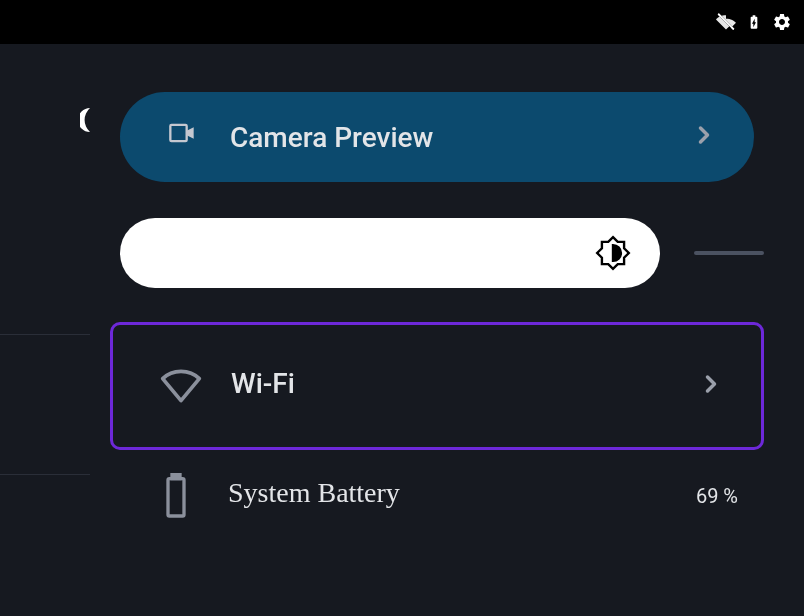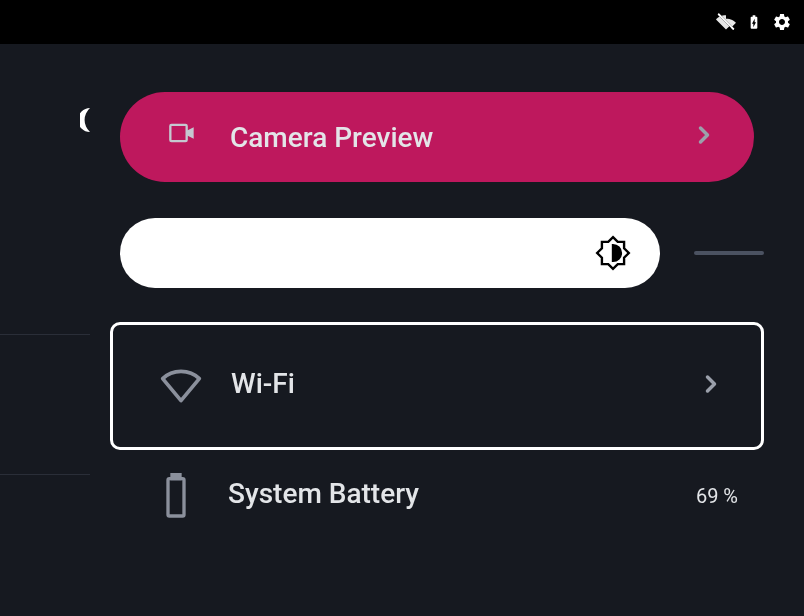--- a/index.html
+++ b/index.html
@@ -41,21 +41,21 @@
       top: 64px;
       width: 10px;
       height: 24px;
       color: #fff;
       font-size: 24px;
       overflow: hidden;
     }
     .camera-row {
       margin-left: 80px;
       margin-right: 10px;
-      background: #be185d;
+      background: #0c4a6e;
       border-radius: 45px;
       height: 90px;
       display: flex;
       align-items: center;
       padding: 0 36px 0 44px;
       cursor: pointer;
     }
     .camera-icon {
       width: 36px;
       height: 36px;
@@ -99,21 +99,21 @@
       transform: translateY(-50%);
       width: 70px;
       height: 4px;
       background: #4b5261;
       border-radius: 2px;
     }
     .wifi-row {
       margin-left: 70px;
       margin-right: 0;
       margin-top: 34px;
-      border: 3px solid #ffffff;
+      border: 3px solid #6d28d9;
       border-radius: 10px;
       height: 128px;
       display: flex;
       align-items: center;
       padding: 0 36px 0 46px;
       cursor: pointer;
     }
     .wifi-icon {
       width: 44px;
       height: 44px;
@@ -143,20 +143,21 @@
       cursor: pointer;
     }
     .battery-icon {
       width: 40px;
       height: 48px;
       margin-right: 28px;
       flex-shrink: 0;
     }
     .battery-text {
       flex: 1;
+      font-family: Liberation Serif, serif;
     }
     .battery-title {
       color: #e3e5e8;
       font-size: 28px;
       font-weight: 500;
       margin-bottom: 6px;
     }
     .battery-subtitle {
       color: #8b909c;
       font-size: 24px;

